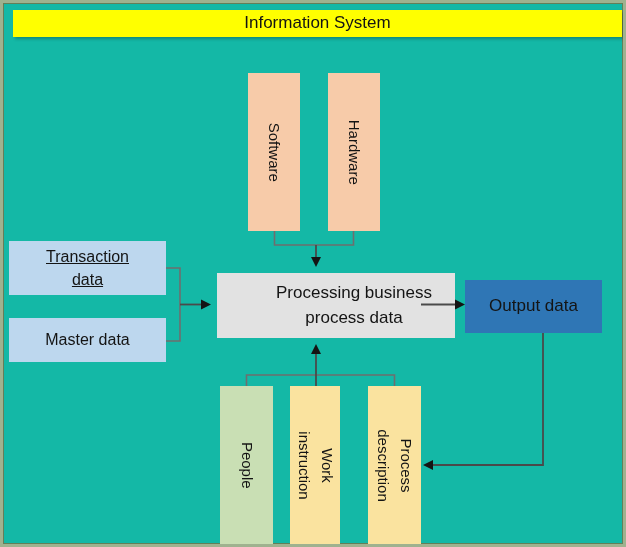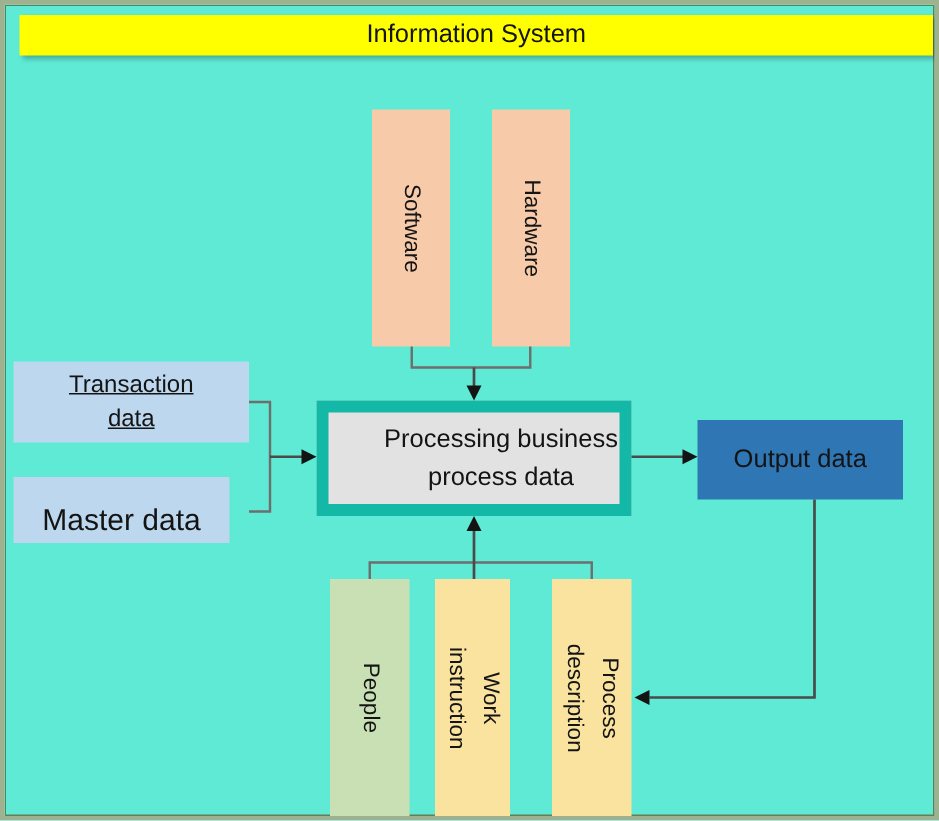--- a/index.html
+++ b/index.html
@@ -1,20 +1,20 @@
 <!DOCTYPE html>
 <html><head>
 <meta charset="utf-8">
 <style>
   html,body{margin:0;padding:0;background:#ffffff;}
   .canvas{
     position:relative;
     width:626px;height:547px;
     box-sizing:border-box;
-    background:#5eead4;
+    background:#14b8a6;
     border:3px solid #9FB28F;
     box-shadow: inset 0 0 0 1px #647F58;
     font-family:"Liberation Sans", sans-serif;
     overflow:hidden;
   }
   .node{
     position:absolute;
     display:flex;align-items:center;justify-content:center;
     text-align:center;
     color:#141414;
@@ -30,24 +30,24 @@
     left:10px;top:7px;width:609px;height:27px;
     background:#FFFF00;
     font-size:17px;
     box-shadow:2px 2px 3px rgba(0,0,0,0.25);
   }
   .peach{background:#F7CBA9;}
   .softbox{left:245px;top:70px;width:52px;height:158px;font-size:15px;}
   .hardbox{left:325px;top:70px;width:52px;height:158px;font-size:15px;}
   .lightblue{background:#BDD7EE;}
   .transbox{left:6px;top:238px;width:157px;height:54px;font-size:16px;text-decoration:underline;}
-  .masterbox{left:6px;top:315px;width:144px;height:44px;font-size:20px;align-items:flex-end;}
+  .masterbox{left:6px;top:315px;width:157px;height:44px;font-size:16px;}
   .centerbox{
-    left:208px;top:264px;width:210px;height:77px;
-    background:#E2E2E2;border:8px solid #14b8a6;
+    left:208px;top:264px;width:250px;height:77px;
+    background:#E2E2E2;border:6px solid #14b8a6;
     font-size:17px;
     padding-left:36px;
   }
   .outputbox{left:462px;top:277px;width:137px;height:53px;background:#2F76B5;font-size:17px;}
   .green{background:#C9DFB4;}
   .gold{background:#FAE39F;}
   .peoplebox{left:217px;top:383px;width:53px;height:159px;font-size:15px;}
   .workbox{left:287px;top:383px;width:50px;height:159px;font-size:15px;}
   .procbox{left:365px;top:383px;width:53px;height:159px;font-size:15px;}
   .edges{position:absolute;left:0;top:0;width:626px;height:547px;pointer-events:none;}

